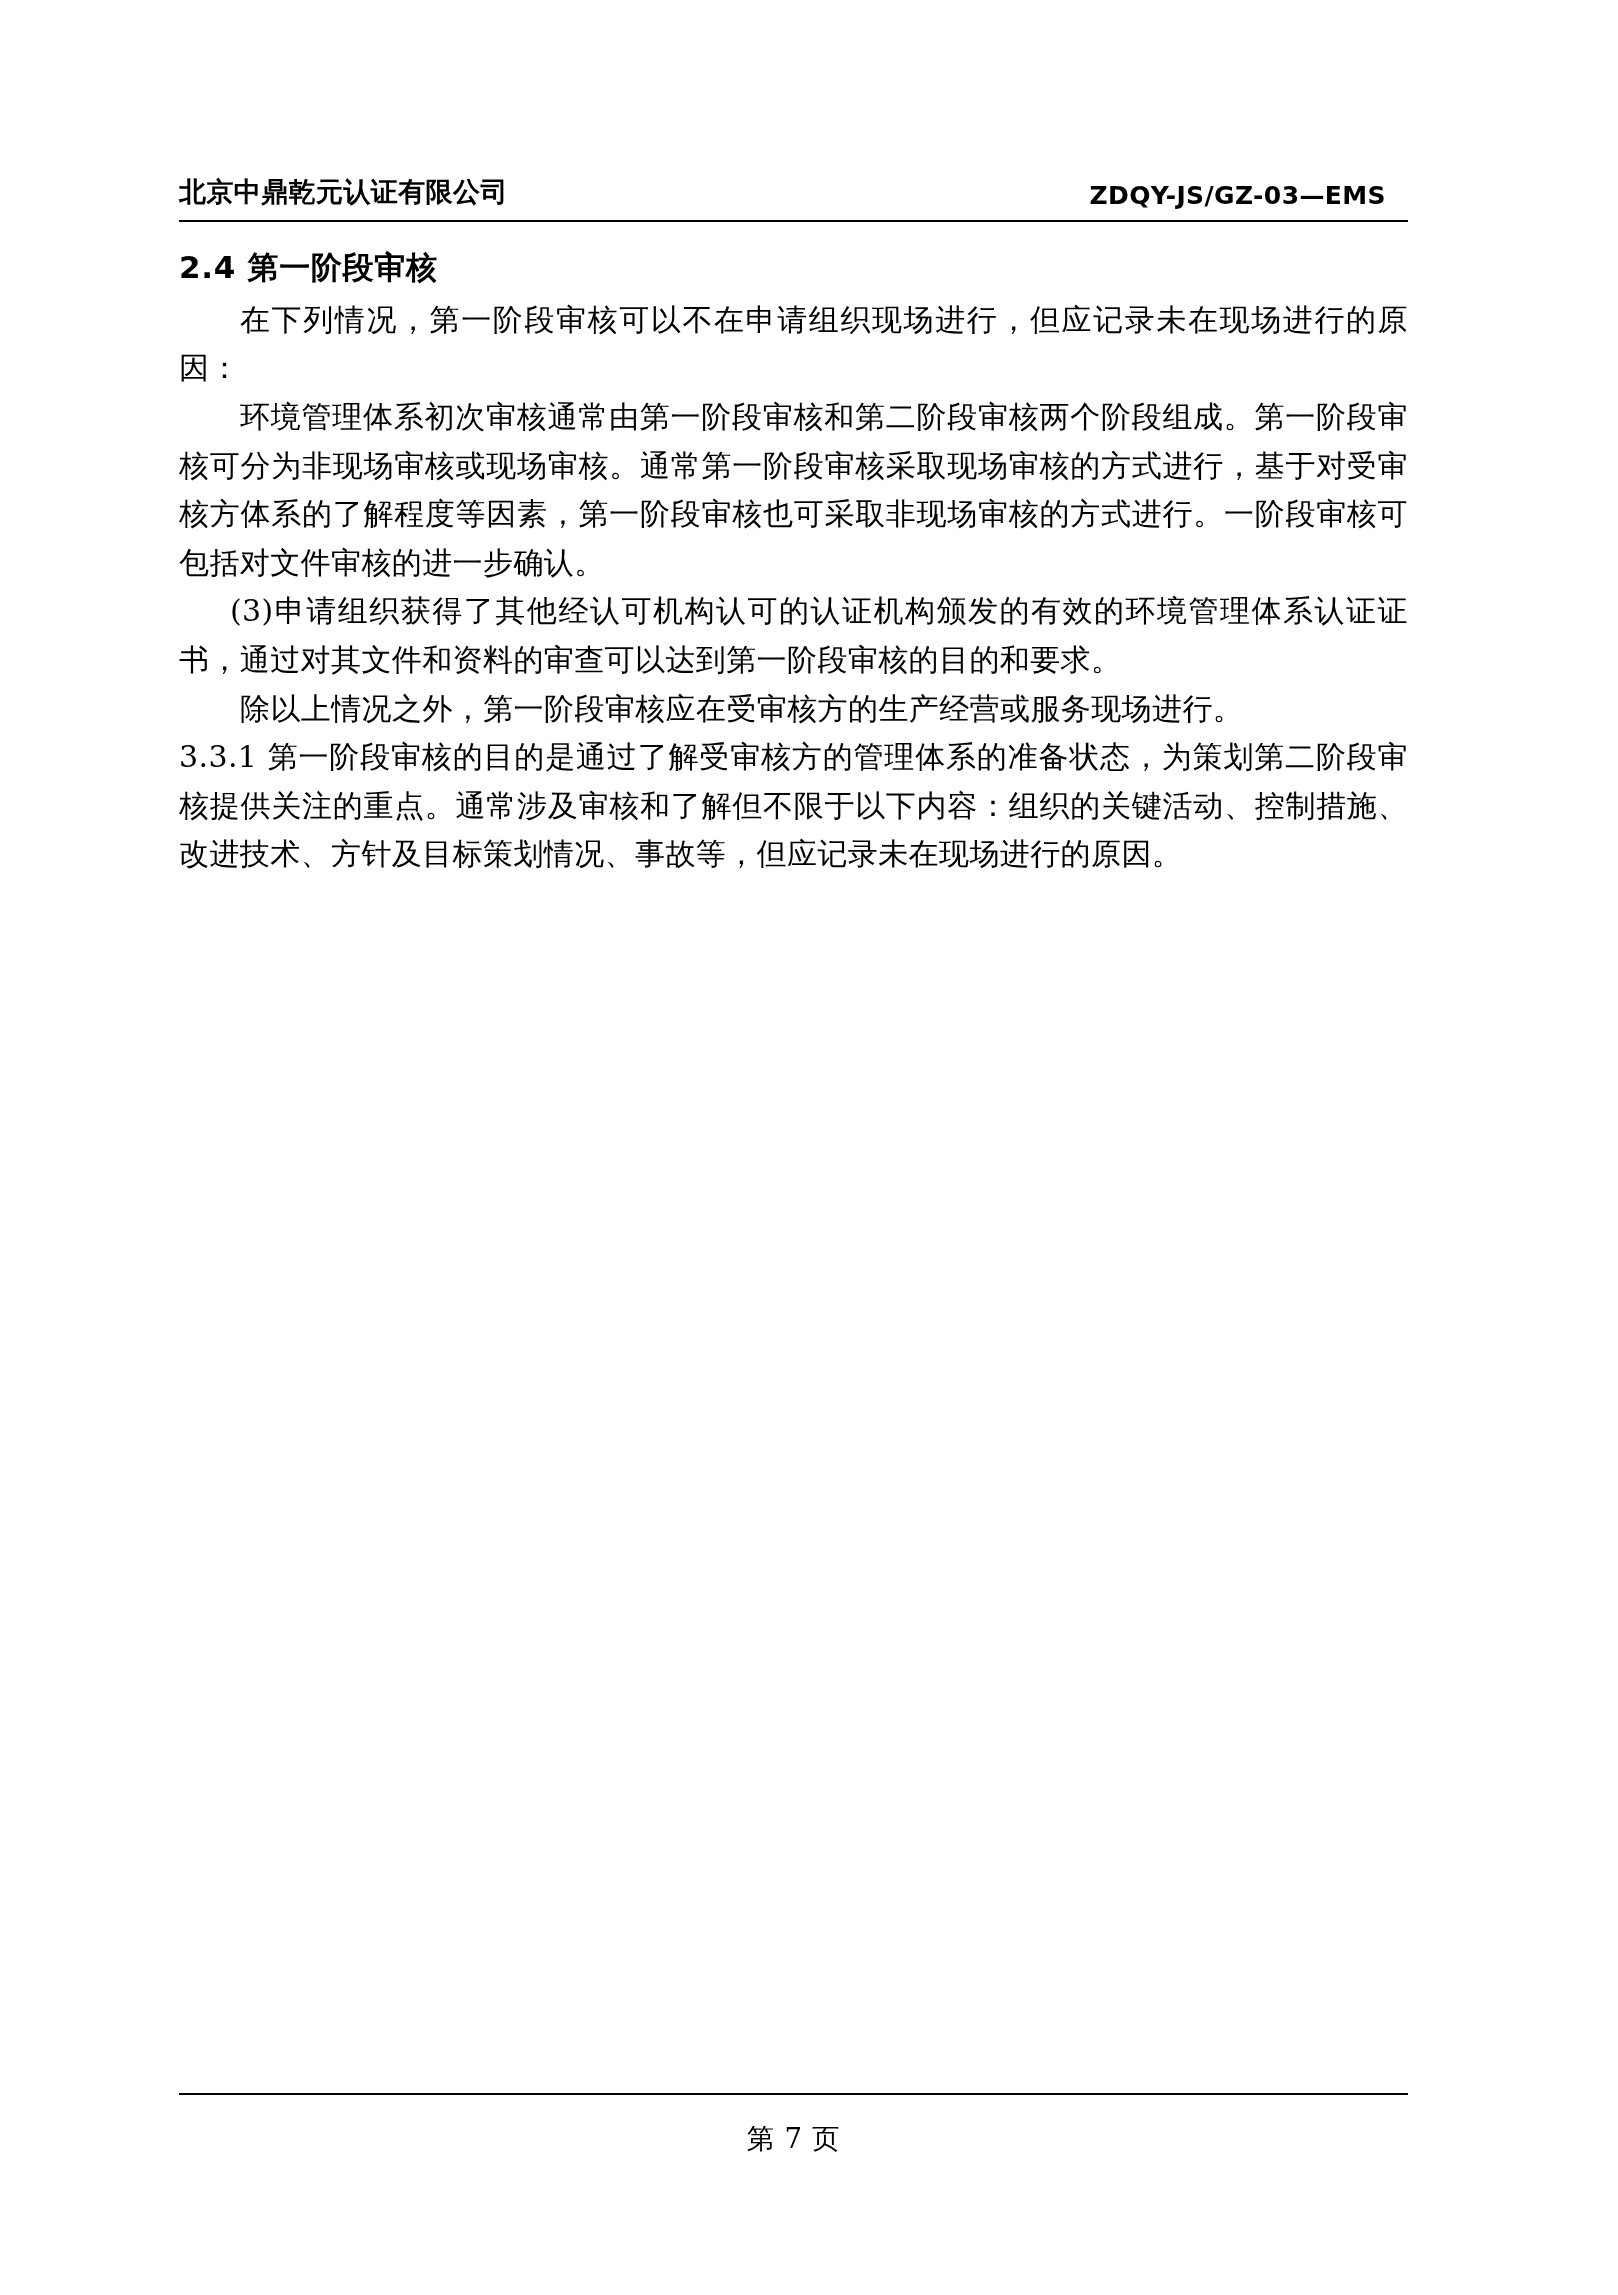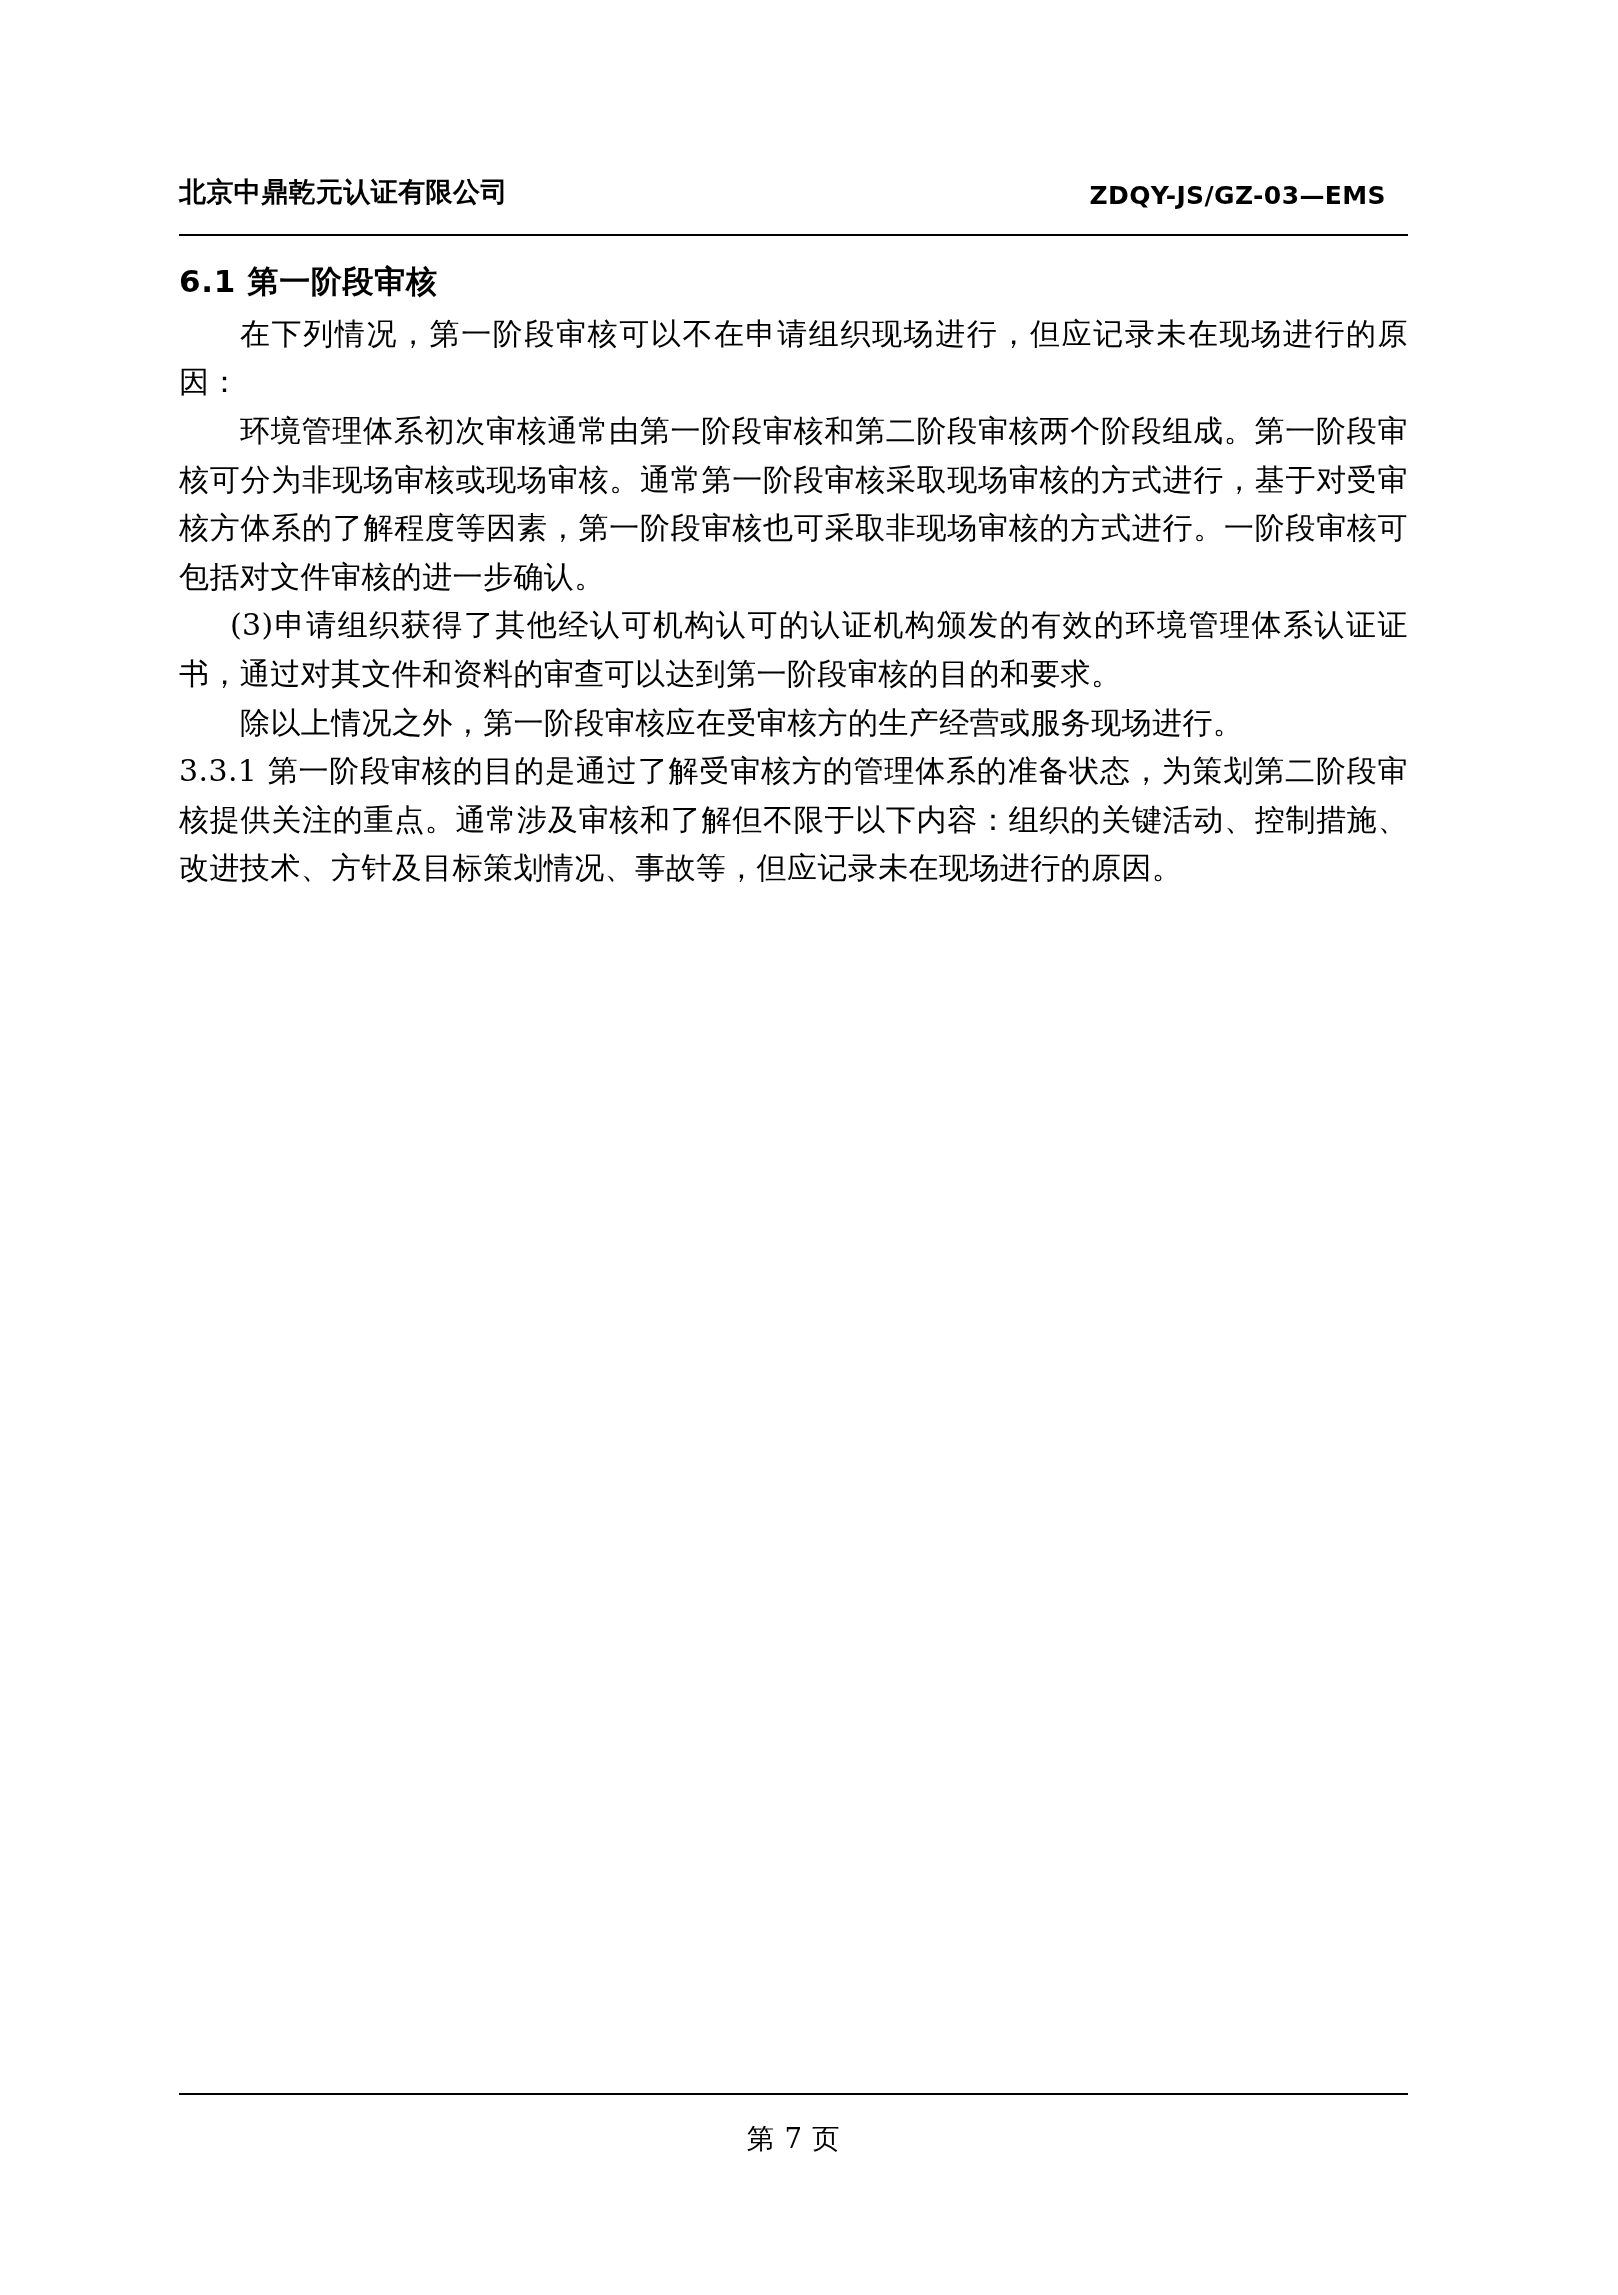--- a/index.html
+++ b/index.html
@@ -31,21 +31,21 @@
   }
   
   .doc-header {
     display: flex;
     justify-content: space-between;
     align-items: flex-end;
     font-family: "DejaVu Sans", "Liberation Sans", sans-serif;
     font-weight: bold;
     font-size: 27px;
     letter-spacing: 0.4px;
-    padding-bottom: 24px;
+    padding-bottom: 10px;
   }
   .doc-header .left {
     white-space: nowrap;
   }
   .doc-header .right {
     white-space: nowrap;
     padding-right: 22px;
     font-size: 25px;
   }
   .header-rule {
@@ -103,21 +103,21 @@
 <div class="page">
 
   <div class="content">
 
     <div class="doc-header">
       <div class="left">北京中鼎乾元认证有限公司</div>
       <div class="right">ZDQY-JS/GZ-03—EMS</div>
     </div>
     <div class="header-rule"></div>
 
-    <div class="section-title">6.1  第一阶段审核</div>
+    <div class="section-title">2.4  第一阶段审核</div>
 
     <p class="body-text indent">在下列情况，第一阶段审核可以不在申请组织现场进行，但应记录未在现场进行的原因：</p>
     <p class="body-text indent">环境管理体系初次审核通常由第一阶段审核和第二阶段审核两个阶段组成。第一阶段审核可分为非现场审核或现场审核。通常第一阶段审核采取现场审核的方式进行，基于对受审核方体系的了解程度等因素，第一阶段审核也可采取非现场审核的方式进行。一阶段审核可包括对文件审核的进一步确认。</p>
     <p class="body-text indent-small">(3)申请组织获得了其他经认可机构认可的认证机构颁发的有效的环境管理体系认证证书，通过对其文件和资料的审查可以达到第一阶段审核的目的和要求。</p>
     <p class="body-text indent">除以上情况之外，第一阶段审核应在受审核方的生产经营或服务现场进行。</p>
     <p class="body-text noindent">3.3.1 第一阶段审核的目的是通过了解受审核方的管理体系的准备状态，为策划第二阶段审核提供关注的重点。通常涉及审核和了解但不限于以下内容：组织的关键活动、控制措施、改进技术、方针及目标策划情况、事故等，但应记录未在现场进行的原因。</p>
 
   </div>
 
   <div class="footer">

